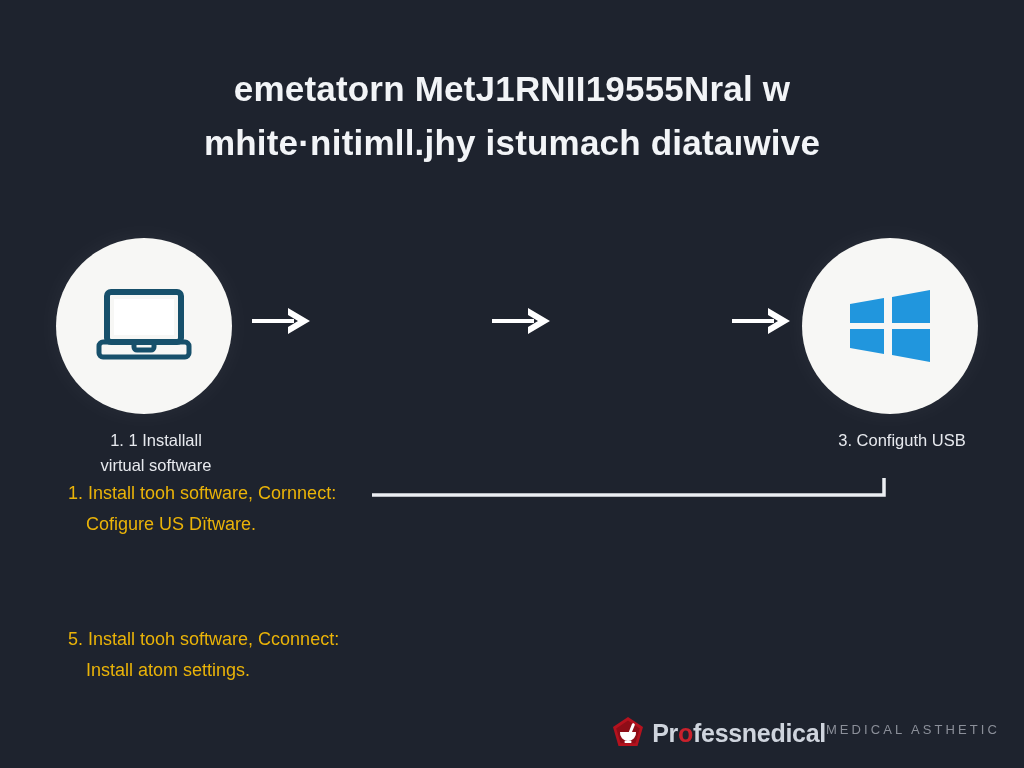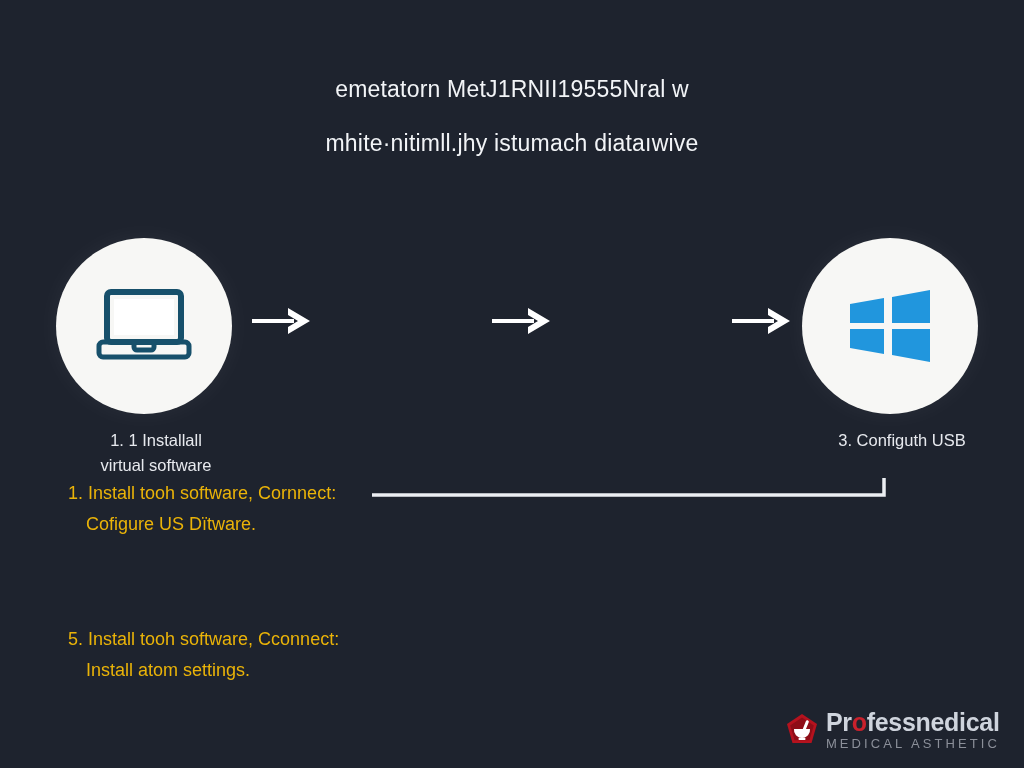--- a/index.html
+++ b/index.html
@@ -15,22 +15,22 @@
     background:#1e232e;
   }
 
   
   .title-block {
     position:absolute;
     left:0; top:62px;
     width:1024px;
     text-align:center;
     color:#f2f4f7;
-    font-weight:normal;
-    font-size:23px;
+    font-weight:bold;
+    font-size:35px;
     line-height:54px;
     letter-spacing:0.2px;
   }
   .title-line { display:block; white-space:nowrap; }
 
   
   .steps {
     position:absolute;
     left:56px; top:238px;
     width:932px; height:220px;
@@ -94,21 +94,21 @@
 
   
   .logo {
     position:absolute;
     right:24px; bottom:18px;
     display:flex;
     align-items:center;
     gap:7px;
   }
   .logo-mark { width:34px; height:34px; flex:none; }
-  .logo-text { display:flex; flex-direction:column; line-height:1; }
+  .logo-text { display:flex; flex-direction:row; line-height:1; }
   .logo-name {
     font-size:25px;
     font-weight:bold;
     color:#cfd4dd;
     letter-spacing:-0.3px;
   }
   .logo-name .accent { color:#c9212c; }
   .logo-sub {
     margin-top:2px;
     font-size:13px;

